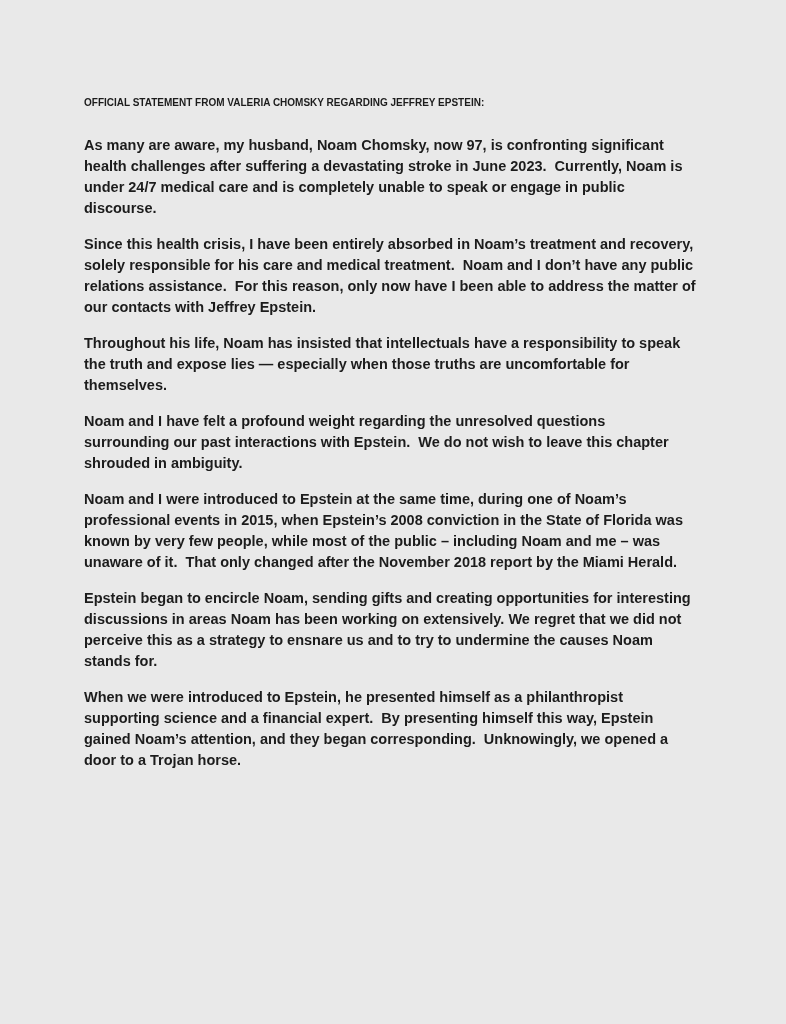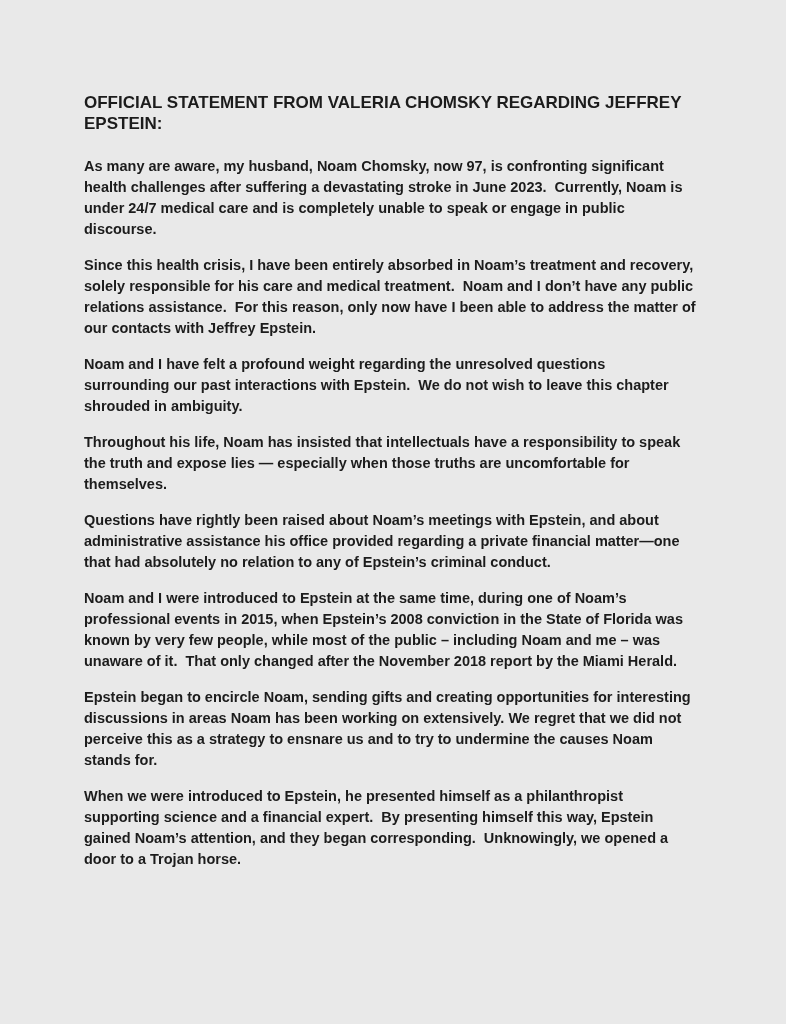--- a/index.html
+++ b/index.html
@@ -19,21 +19,21 @@
     padding: 92px 50px 0 84px;
     font-family: "Liberation Sans", sans-serif;
     font-weight: 600;
     font-size: 14.5px;
     line-height: 21px;
     color: #1c1c1c;
   }
   .statement-title {
     margin: 0 0 22px 0;
     white-space: pre-wrap;
-    font-size: 17px;
+    font-size: 10px;
     font-weight: 600;
   }
   .statement-paragraph {
     margin: 0 0 15px 0;
     white-space: pre-wrap;
     max-width: 648px;
   }
 </style>
 </head>
 <body>
@@ -42,29 +42,26 @@
   <p class="statement-title">OFFICIAL STATEMENT FROM VALERIA CHOMSKY REGARDING JEFFREY EPSTEIN:</p>
 
   <p class="statement-paragraph">As many are aware, my husband, Noam Chomsky, now 97, is confronting significant
 health challenges after suffering a devastating stroke in June 2023.  Currently, Noam is
 under 24/7 medical care and is completely unable to speak or engage in public
 discourse.</p>
   <p class="statement-paragraph">Since this health crisis, I have been entirely absorbed in Noam’s treatment and recovery,
 solely responsible for his care and medical treatment.  Noam and I don’t have any public
 relations assistance.  For this reason, only now have I been able to address the matter of
 our contacts with Jeffrey Epstein.</p>
+  <p class="statement-paragraph">Throughout his life, Noam has insisted that intellectuals have a responsibility to speak
+the truth and expose lies — especially when those truths are uncomfortable for
+themselves.</p>
   <p class="statement-paragraph">Noam and I have felt a profound weight regarding the unresolved questions
 surrounding our past interactions with Epstein.  We do not wish to leave this chapter
 shrouded in ambiguity.</p>
-  <p class="statement-paragraph">Throughout his life, Noam has insisted that intellectuals have a responsibility to speak
-the truth and expose lies — especially when those truths are uncomfortable for
-themselves.</p>
-  <p class="statement-paragraph">Questions have rightly been raised about Noam’s meetings with Epstein, and about
-administrative assistance his office provided regarding a private financial matter—one
-that had absolutely no relation to any of Epstein’s criminal conduct.</p>
   <p class="statement-paragraph">Noam and I were introduced to Epstein at the same time, during one of Noam’s
 professional events in 2015, when Epstein’s 2008 conviction in the State of Florida was
 known by very few people, while most of the public – including Noam and me – was
 unaware of it.  That only changed after the November 2018 report by the Miami Herald.</p>
   <p class="statement-paragraph">Epstein began to encircle Noam, sending gifts and creating opportunities for interesting
 discussions in areas Noam has been working on extensively. We regret that we did not
 perceive this as a strategy to ensnare us and to try to undermine the causes Noam
 stands for.</p>
   <p class="statement-paragraph">When we were introduced to Epstein, he presented himself as a philanthropist
 supporting science and a financial expert.  By presenting himself this way, Epstein

